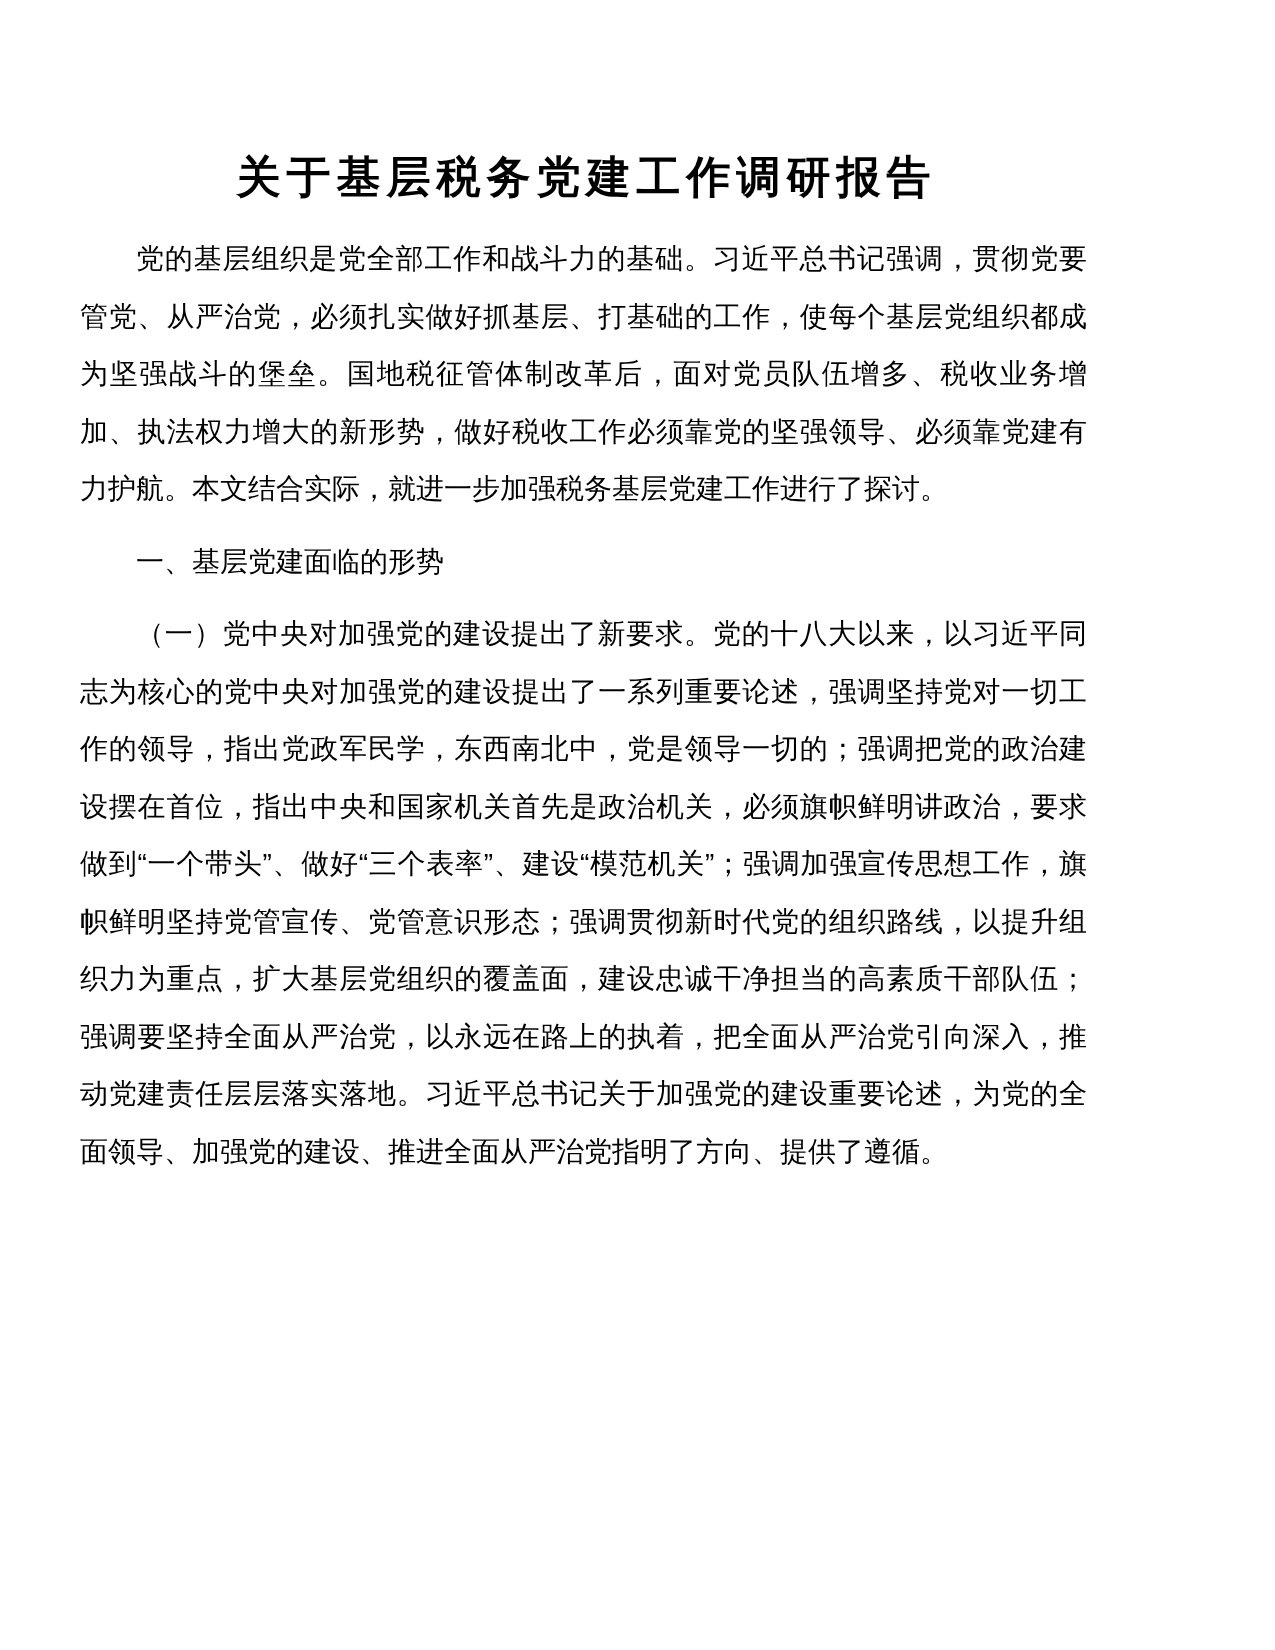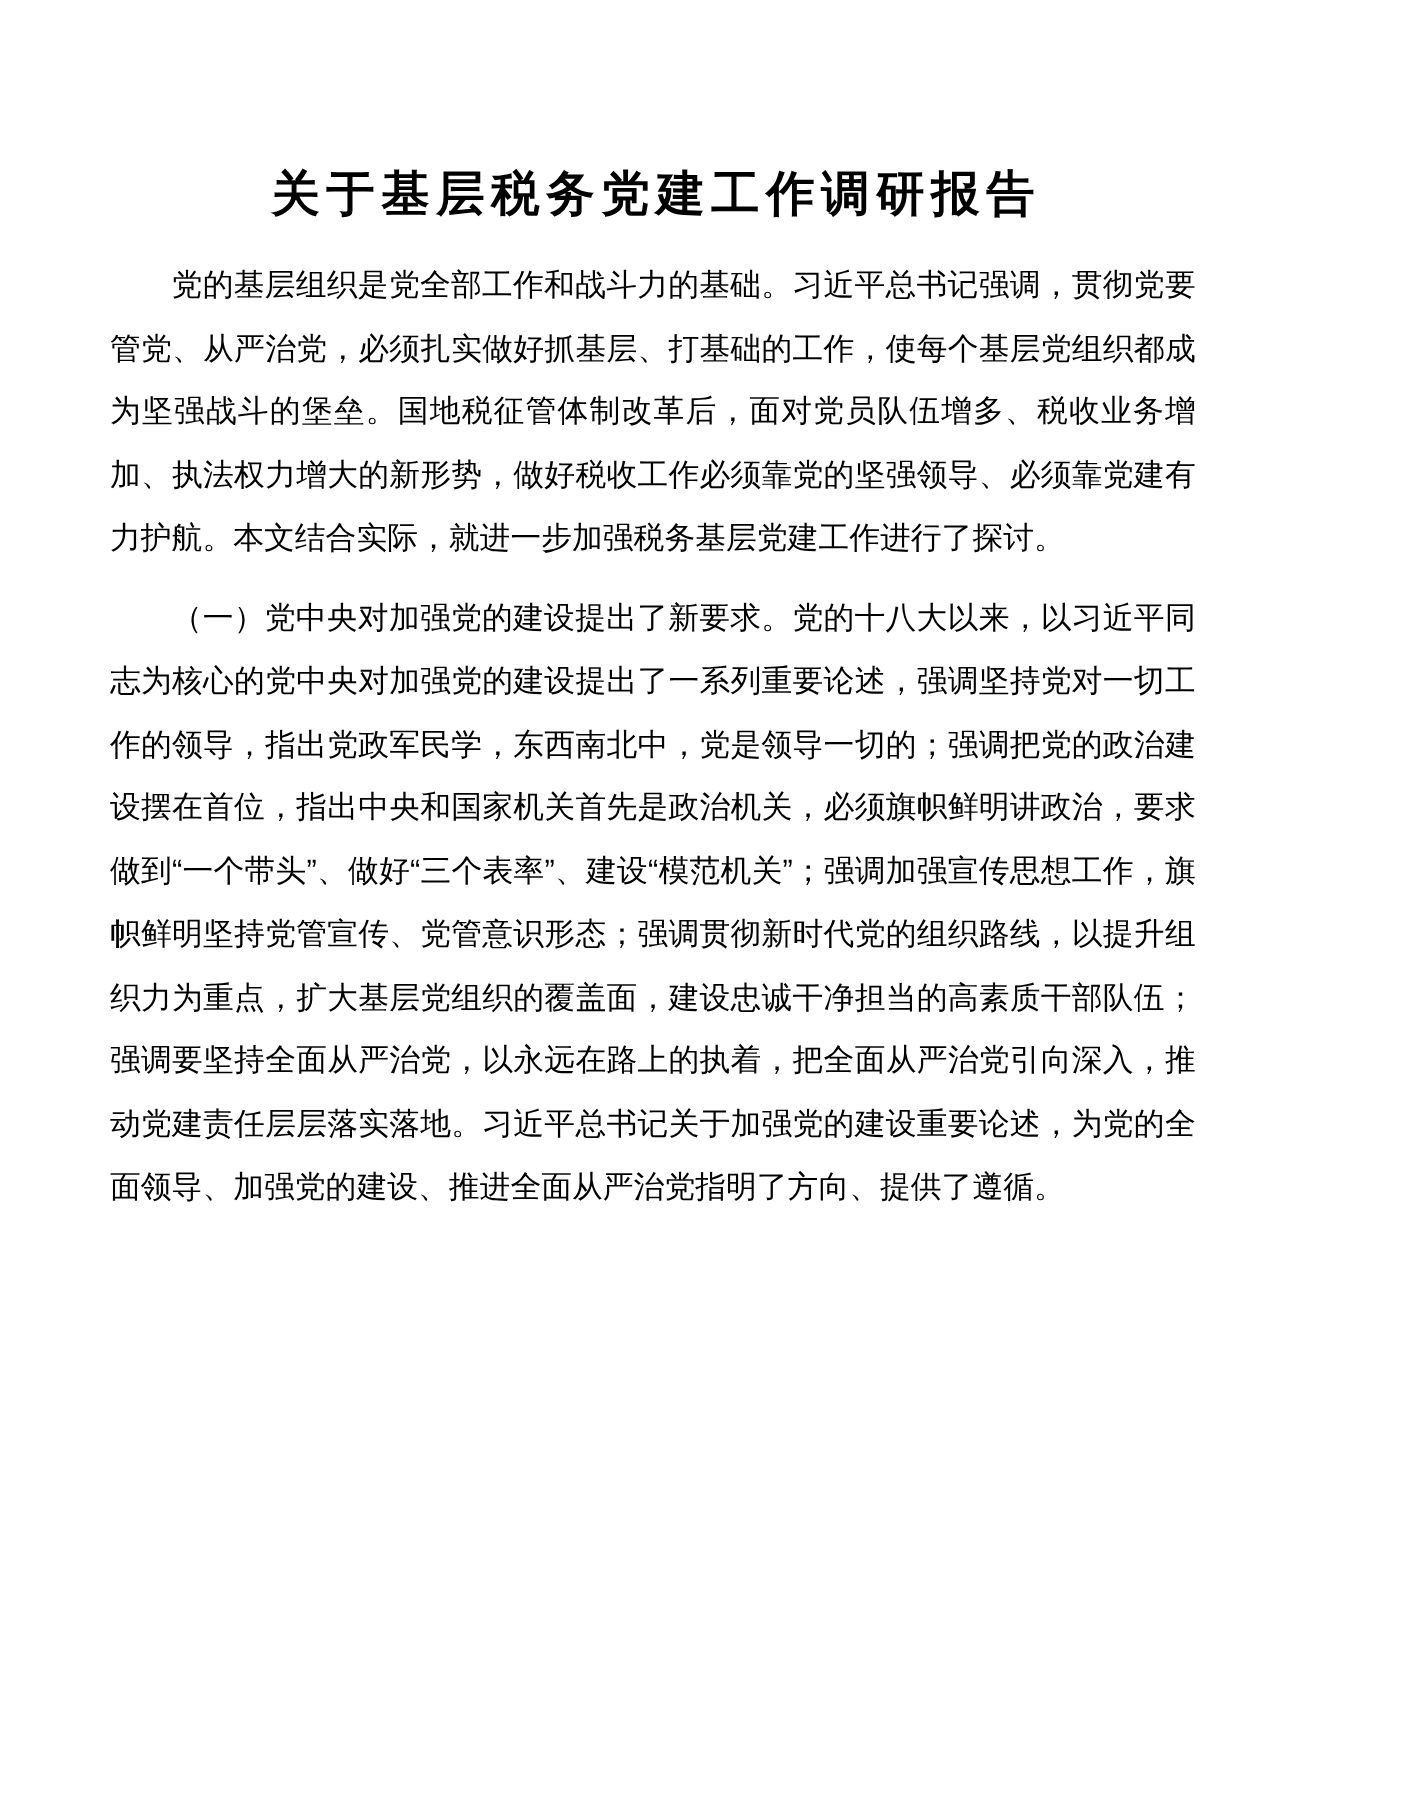--- a/index.html
+++ b/index.html
@@ -6,21 +6,21 @@
     margin: 0;
     padding: 0;
     background: #ffffff;
   }
   .page {
     position: relative;
     width: 1275px;
     height: 1650px;
     box-sizing: border-box;
     margin: 0 auto;
-    padding: 144px 188px 0 100px;
+    padding: 144px 188px 0 80px;
     background: #ffffff;
     color: #000000;
     font-family: "Liberation Sans", "DejaVu Sans", sans-serif;
     overflow: hidden;
   }
   .doc-title {
     margin: 0 0 20px 0;
     font-size: 44px;
     font-weight: bold;
     line-height: 66px;
@@ -45,15 +45,16 @@
   }
 </style>
 </head>
 <body>
 
 <div class="page">
   <h1 class="doc-title">关于基层税务党建工作调研报告</h1>
 
   <p class="body-para">党的基层组织是党全部工作和战斗力的基础。习近平总书记强调，贯彻党要管党、从严治党，必须扎实做好抓基层、打基础的工作，使每个基层党组织都成为坚强战斗的堡垒。国地税征管体制改革后，面对党员队伍增多、税收业务增加、执法权力增大的新形势，做好税收工作必须靠党的坚强领导、必须靠党建有力护航。本文结合实际，就进一步加强税务基层党建工作进行了探讨。</p>
 
+  <p class="body-para heading-para">一、基层党建面临的形势</p>
 
   <p class="body-para">（一）党中央对加强党的建设提出了新要求。党的十八大以来，以习近平同志为核心的党中央对加强党的建设提出了一系列重要论述，强调坚持党对一切工作的领导，指出党政军民学，东西南北中，党是领导一切的；强调把党的政治建设摆在首位，指出中央和国家机关首先是政治机关，必须旗帜鲜明讲政治，要求做到“一个带头”、做好“三个表率”、建设“模范机关”；强调加强宣传思想工作，旗帜鲜明坚持党管宣传、党管意识形态；强调贯彻新时代党的组织路线，以提升组织力为重点，扩大基层党组织的覆盖面，建设忠诚干净担当的高素质干部队伍；强调要坚持全面从严治党，以永远在路上的执着，把全面从严治党引向深入，推动党建责任层层落实落地。习近平总书记关于加强党的建设重要论述，为党的全面领导、加强党的建设、推进全面从严治党指明了方向、提供了遵循。</p>
 </div>
 
 </body></html>

